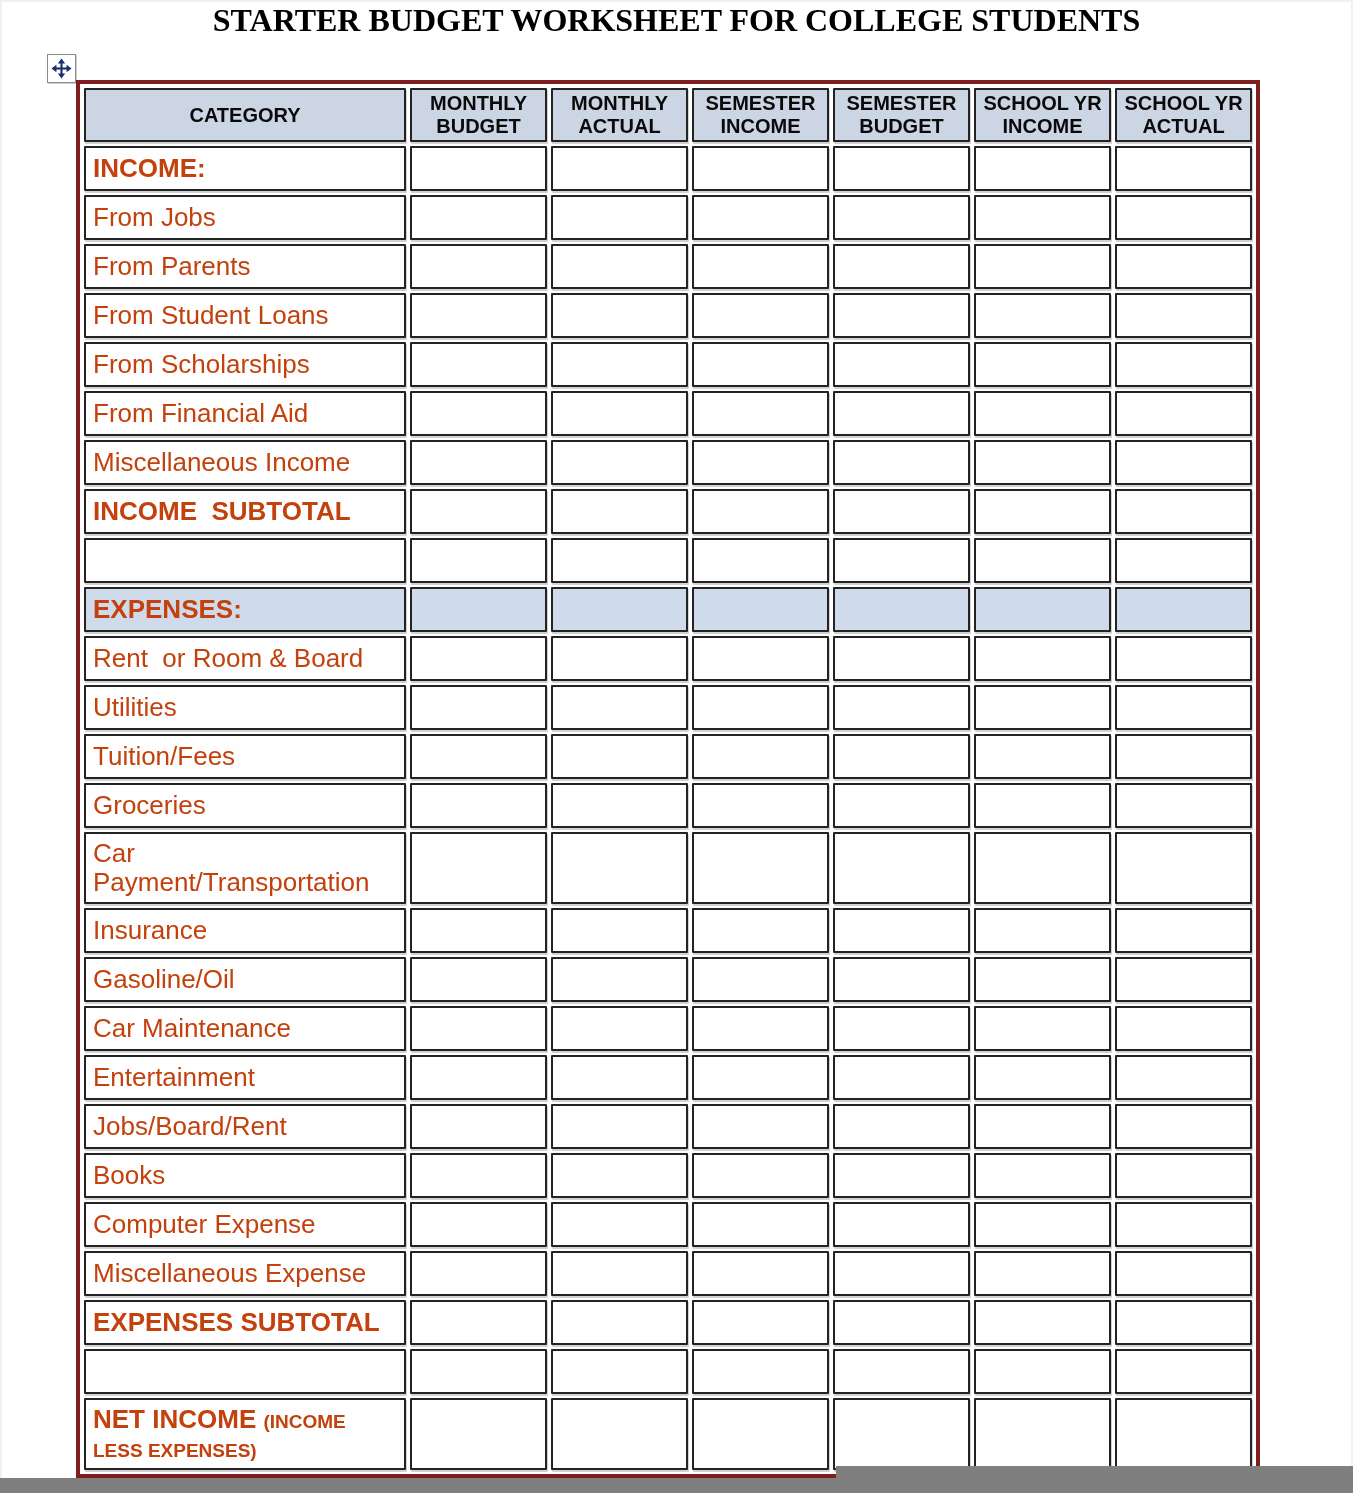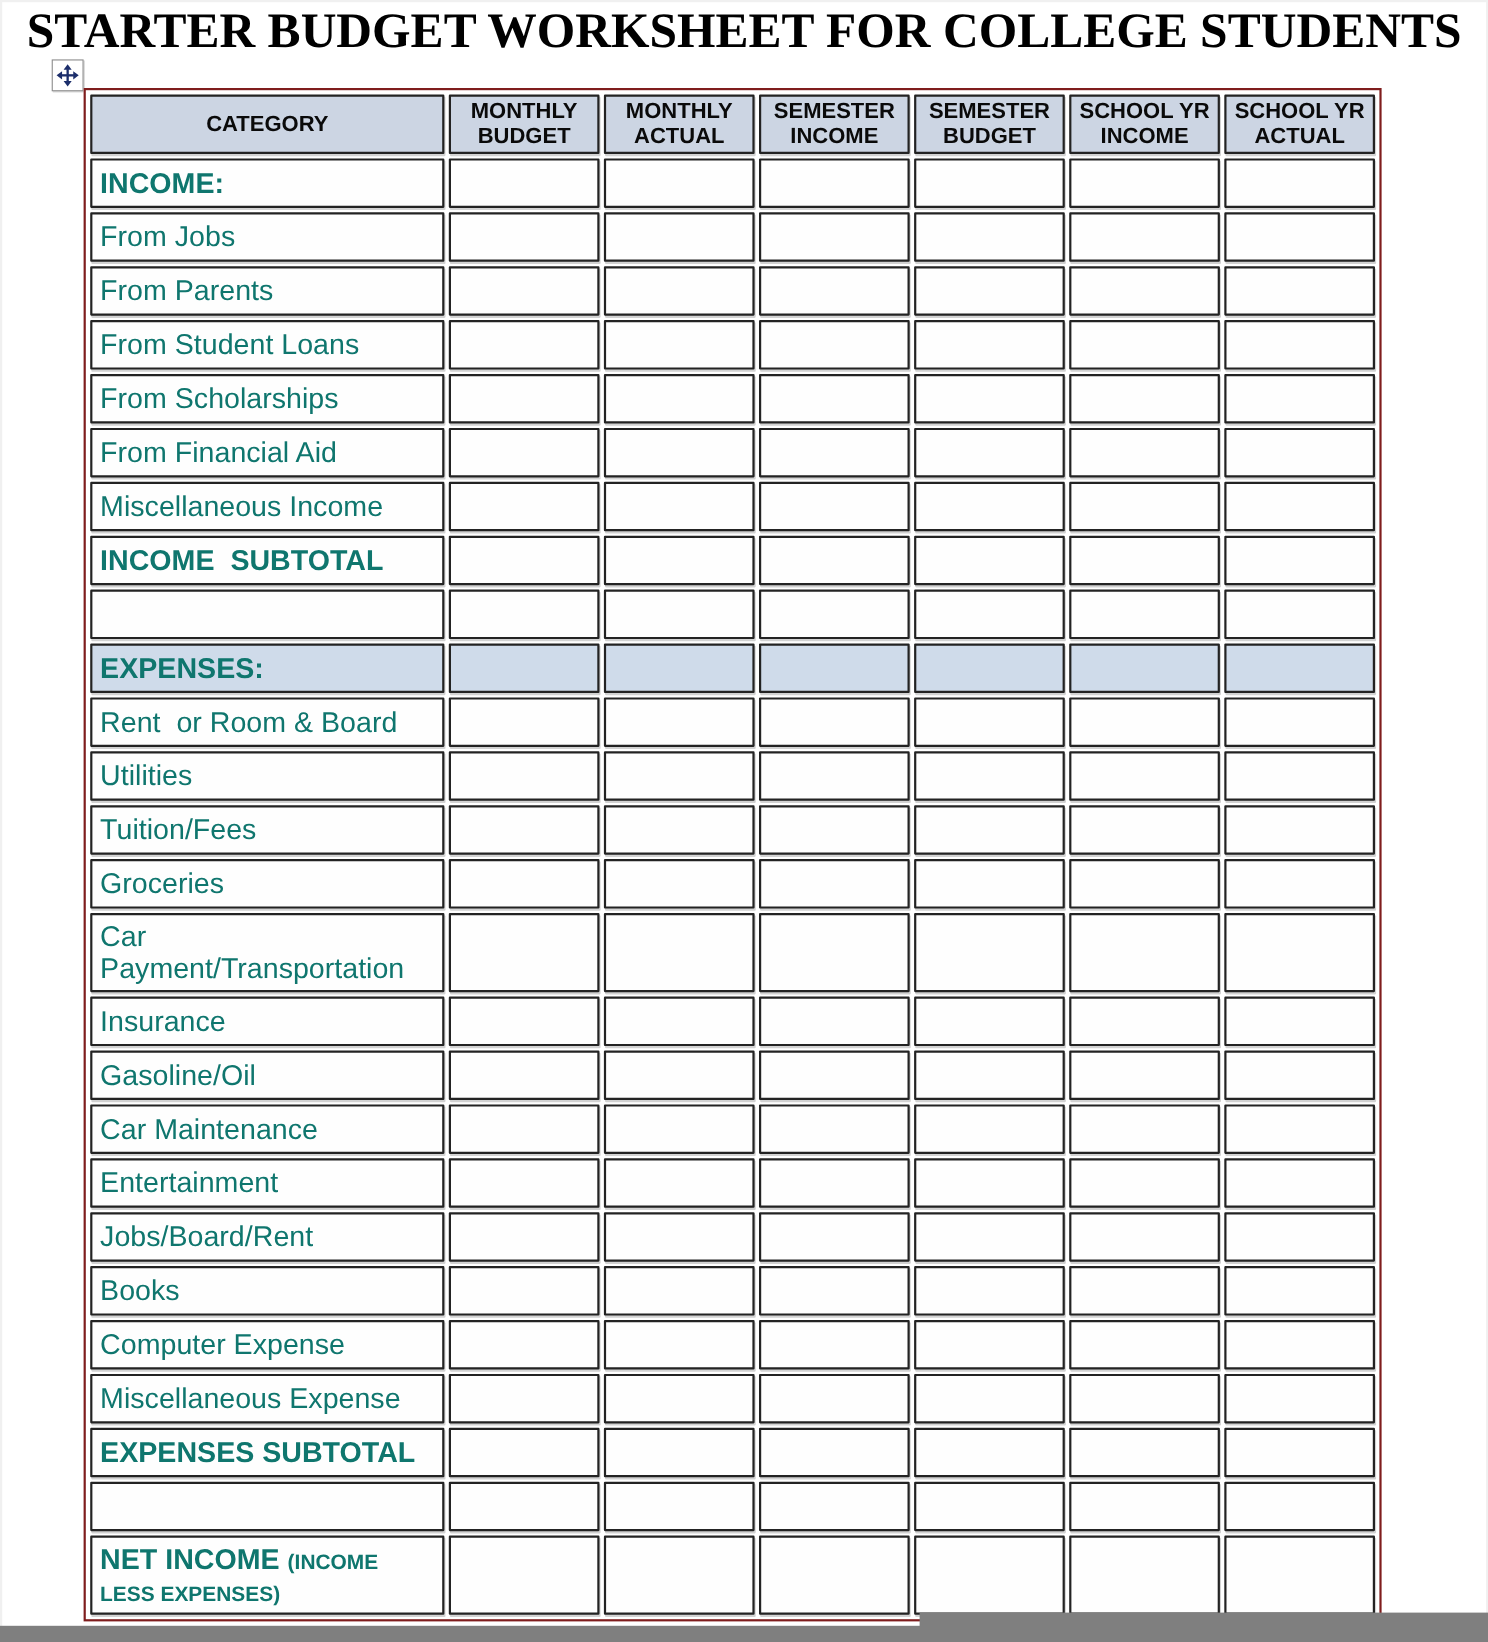--- a/index.html
+++ b/index.html
@@ -14,39 +14,39 @@
   .page-frame {
     position:absolute; inset:0;
     border:2px solid #f0f0f0;
     pointer-events:none;
   }
   .page-title {
     position:absolute; top:2px; left:0; width:100%;
     text-align:center;
     font-family:"Liberation Serif", serif;
     font-weight:bold;
-    font-size:45px;
+    font-size:32px;
     letter-spacing:0px;
     color:#000;
     margin:0;
   }
   .move-handle {
     position:absolute; left:47px; top:54px;
     width:29px; height:29px;
     background:#fff;
     border:1px solid #8c8c8c;
     box-shadow:1px 1px 0 #cfcfcf;
     display:flex; align-items:center; justify-content:center;
     cursor:move;
   }
   table.budget {
     position:absolute; left:76px; top:80px;
     border-collapse:separate;
     border-spacing:4px;
-    border:2px solid #7f1d1d;
+    border:4px solid #7f1d1d;
     background:#ffffff;
   }
   th, td {
     border:2px solid #232323;
     background:#fefefe;
     box-shadow:1px 2px 0 rgba(125,125,125,0.35);
     border-radius:1px;
     padding:2px 4px;
   }
   th {
@@ -62,21 +62,21 @@
   th.cat, td.cat { width:322px; }
   th.val, td.val { width:137px; }
   td { height:45px; }
   tr.tall td { height:72px; }
   td.cat {
     padding:2px 7px;
     font-size:26px;
     vertical-align:middle;
     white-space:pre-wrap;
     line-height:1.1;
-    color:#0f766e;
+    color:#c2410c;
   }
   td.bold { font-weight:bold; }
   td.hl { background:#cfdbea; }
   .big   { font-size:26px; font-weight:bold;text-align:center; }
   .small { font-size:19px; font-weight:bold; }
   .scrollbar-bottom {
     position:absolute; left:0; bottom:0;
     width:1353px; height:15px;
     background:#7f7f7f; z-index:5;
   }

